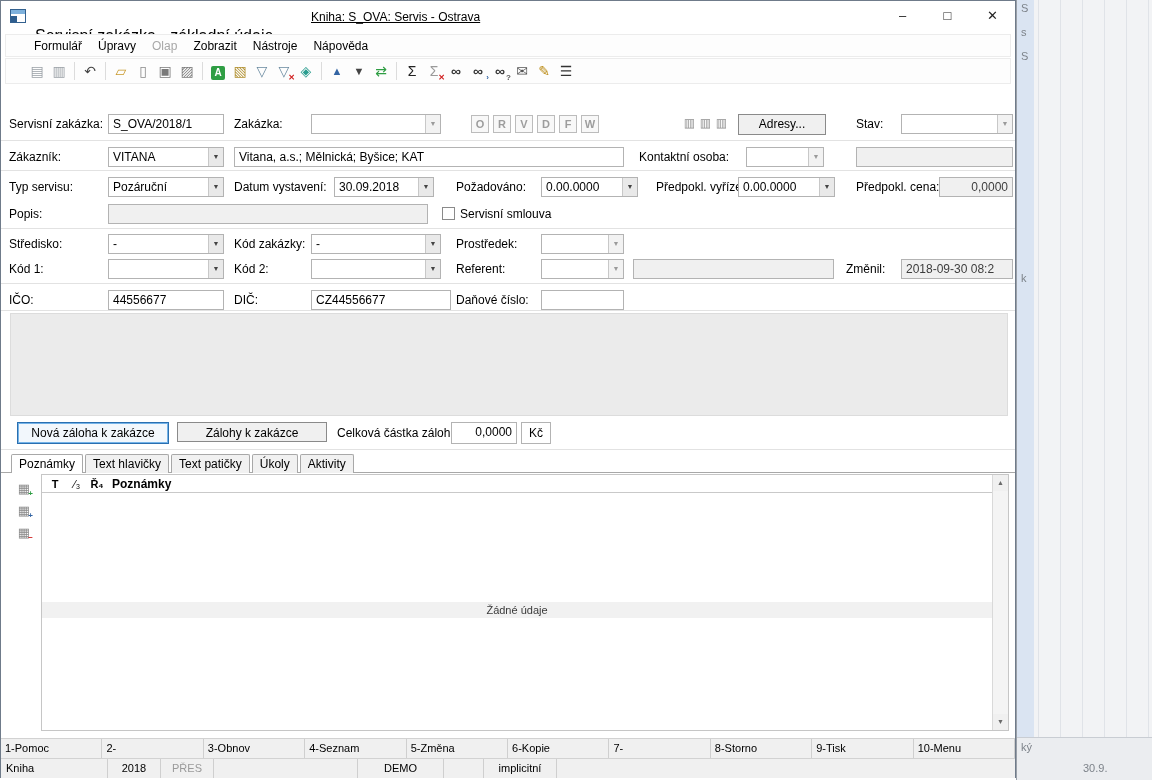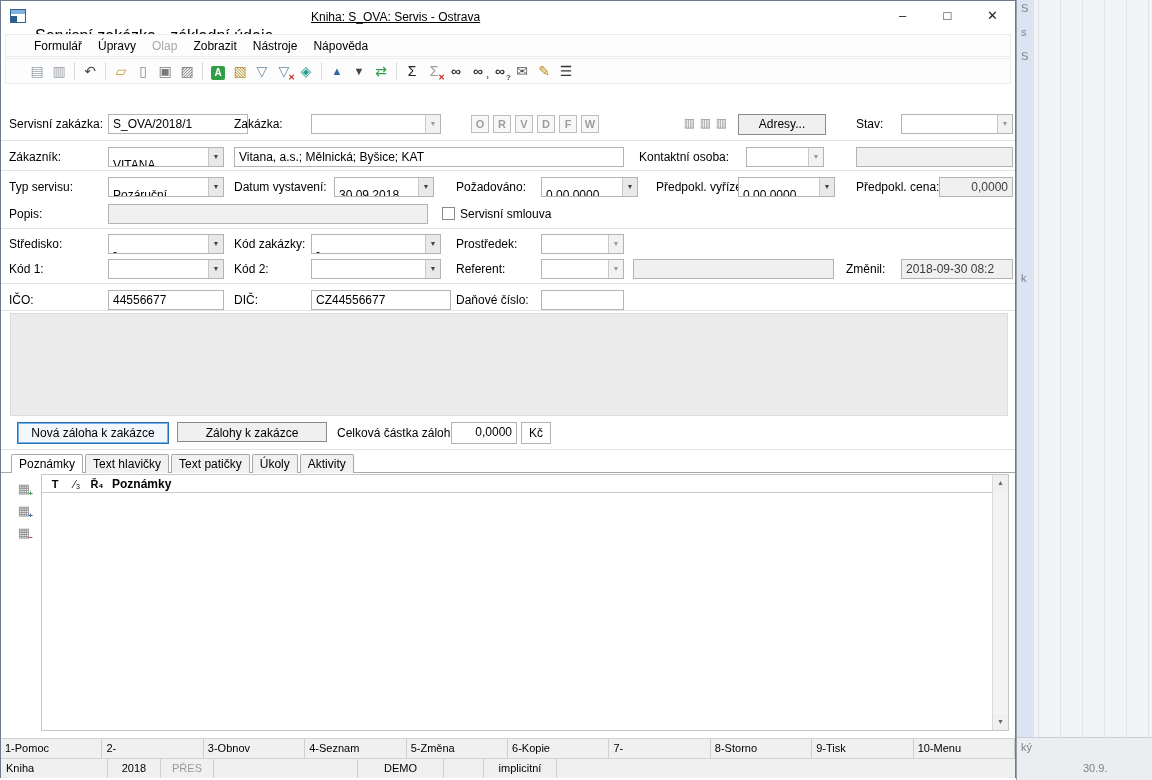--- a/index.html
+++ b/index.html
@@ -41,21 +41,21 @@
   .tab.small { font-size: 12px; padding: 2px 7px; }
 
   .quick-combo { position: relative; bottom: 3px; margin-left: 10px; width: 62px; height: 18px; border: 1px solid #b5b396; background: #fbfadc; }
   .quick-fld { position: relative; bottom: 3px; margin-left: 8px; width: 48px; height: 18px; border: 1px solid #b5b396; background: #fbfadc; }
 
   .formarea { position: absolute; left: 0; top: 106px; width: 100%; height: 204px; background: #fff; }
   .lbl { position: absolute; white-space: nowrap; }
   .fld { position: absolute; height: 20px; border: 1px solid #b3b3b3; background: #fff; padding: 2px 4px; line-height: 14px; white-space: nowrap; overflow: hidden; }
   .dis { background: #f0f0f0; color: #3d3d3d; }
   .num { text-align: right; }
-  .combo { position: absolute; height: 20px; border: 1px solid #b3b3b3; background: #fff; padding: 10px 18px 2px 4px; line-height: 14px; white-space: nowrap; overflow: hidden; }
+  .combo { position: absolute; height: 20px; border: 1px solid #b3b3b3; background: #fff; padding: 2px 18px 2px 4px; line-height: 14px; white-space: nowrap; overflow: hidden; }
   .combo .ca { position: absolute; right: 0; top: 0; width: 15px; height: 18px; background: #e9e9e9; border-left: 1px solid #c8c8c8; text-align: center; line-height: 18px; font-size: 7px; color: #444; }
   .combo.dis .ca { background: #f2f2f2; color: #9a9a9a; }
   .hline { position: absolute; left: 0; width: 100%; height: 1px; background: #e2e2e2; }
   .flagbtn { position: absolute; width: 18px; height: 18px; border: 1px solid #bcbcbc; background: #f8f8f8; color: #9d9d9d; font-weight: 700; text-align: center; line-height: 16px; font-size: 11px; }
   .mini-ico { position: absolute; width: 15px; height: 15px; color: #8f8f8f; font-size: 12px; line-height: 15px; text-align: center; }
   .pbtn { position: absolute; height: 21px; border: 1px solid #8a8a8a; background: #f0f0f0; text-align: center; line-height: 19px; }
   .cb { position: absolute; width: 13px; height: 13px; border: 1px solid #8a8a8a; background: #fff; }
 
   .graypanel { position: absolute; left: 9px; top: 312px; width: 998px; height: 103px; background: #ebebeb; border: 1px solid #dcdcdc; }
 
@@ -146,21 +146,21 @@
       <span class="tbico" style="color:#333;font-weight:700"><span>∞</span><span class="bdg dark">?</span></span>
       <span class="tbico" style="color:#555"><span>✉</span></span>
       <span class="tbico" style="color:#b8860b"><span>✎</span></span>
       <span class="tbico" style="color:#333"><span>☰</span></span>
     </div>
 
 
     <div class="formarea">
 
       <span class="lbl" style="left:8px;top:10px">Servisní zakázka:</span>
-      <span class="fld" style="left:107px;top:7px;width:140px">S_OVA/2018/1</span>
+      <span class="fld" style="left:107px;top:7px;width:116px">S_OVA/2018/1</span>
       <span class="lbl" style="left:233px;top:10px">Zakázka:</span>
       <span class="combo dis" style="left:310px;top:7px;width:130px"><span></span><span class="ca">▼</span></span>
       <span class="flagbtn" style="left:470px;top:8px">O</span>
       <span class="flagbtn" style="left:492px;top:8px">R</span>
       <span class="flagbtn" style="left:514px;top:8px">V</span>
       <span class="flagbtn" style="left:536px;top:8px">D</span>
       <span class="flagbtn" style="left:558px;top:8px">F</span>
       <span class="flagbtn" style="left:580px;top:8px">W</span>
       <span class="mini-ico" style="left:681px;top:9px">▥</span>
       <span class="mini-ico" style="left:697px;top:9px">▥</span>
@@ -243,20 +243,21 @@
     <span class="nicon" style="left:14px;top:502px"><span>▦</span><span class="bdg blue">+</span></span>
     <span class="nicon" style="left:14px;top:524px"><span>▦</span><span class="bdg red">−</span></span>
 
     <div class="grid">
       <div class="grid-header">
         <span class="gh" style="width:26px;text-align:center;font-weight:700">T</span>
         <span class="gh" style="width:18px;text-align:center">⁄₃</span>
         <span class="gh" style="width:22px;text-align:center;font-weight:700">Ř₄</span>
         <span class="gh title">Poznámky</span>
       </div>
+      <div class="empty-band">Žádné údaje</div>
       <div class="vscroll">
         <span class="sarrow" style="top:0">▲</span>
         <span class="sarrow" style="bottom:0">▼</span>
       </div>
     </div>
 
     <div class="fnbar">
       <span class="fncell">1-Pomoc</span>
       <span class="fncell">2-</span>
       <span class="fncell">3-Obnov</span>

